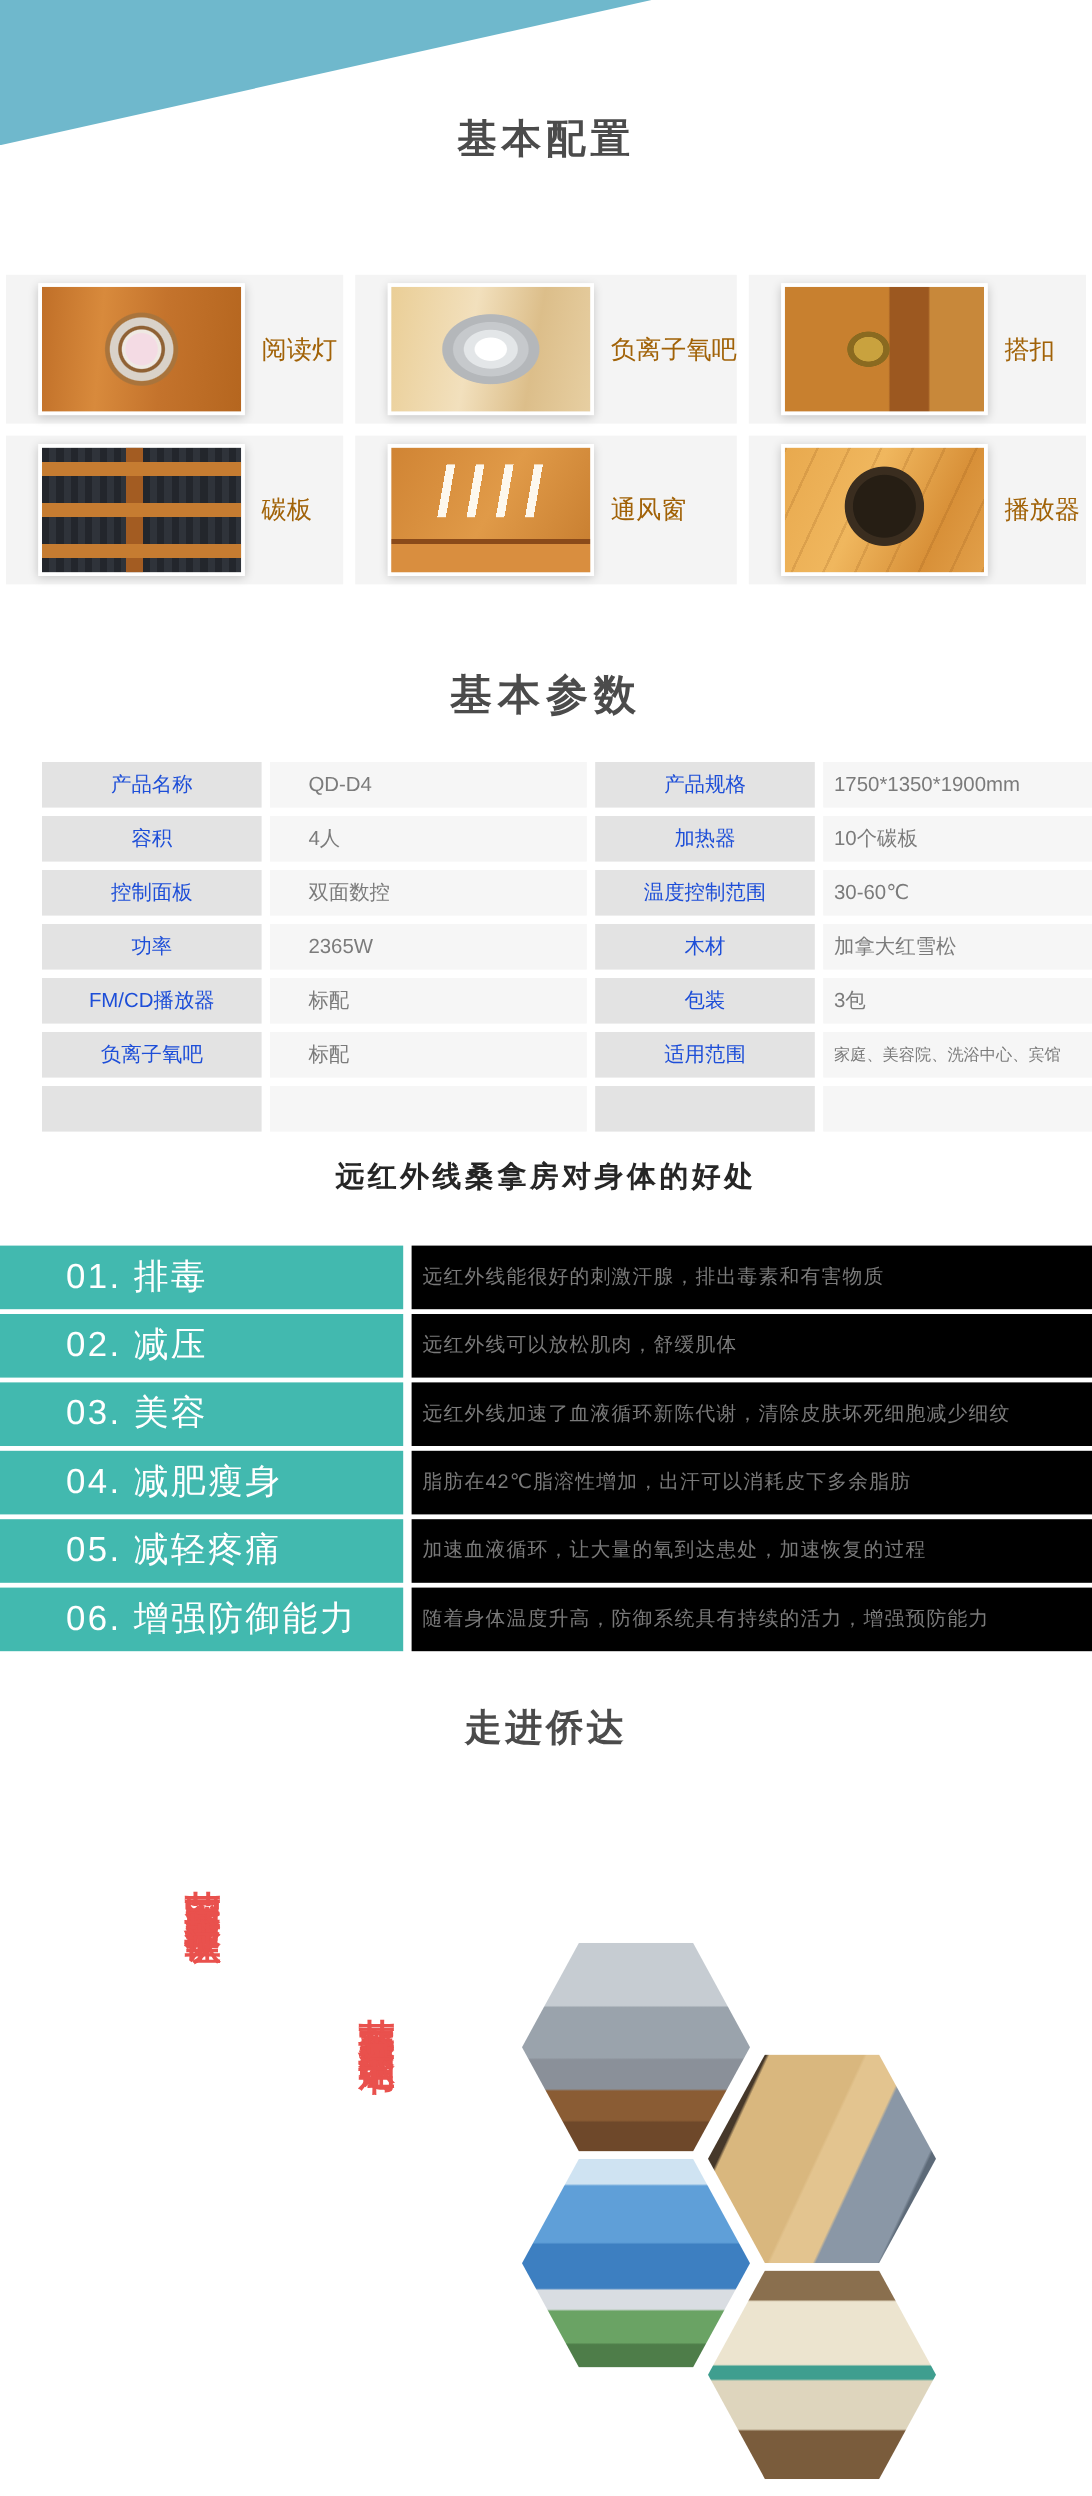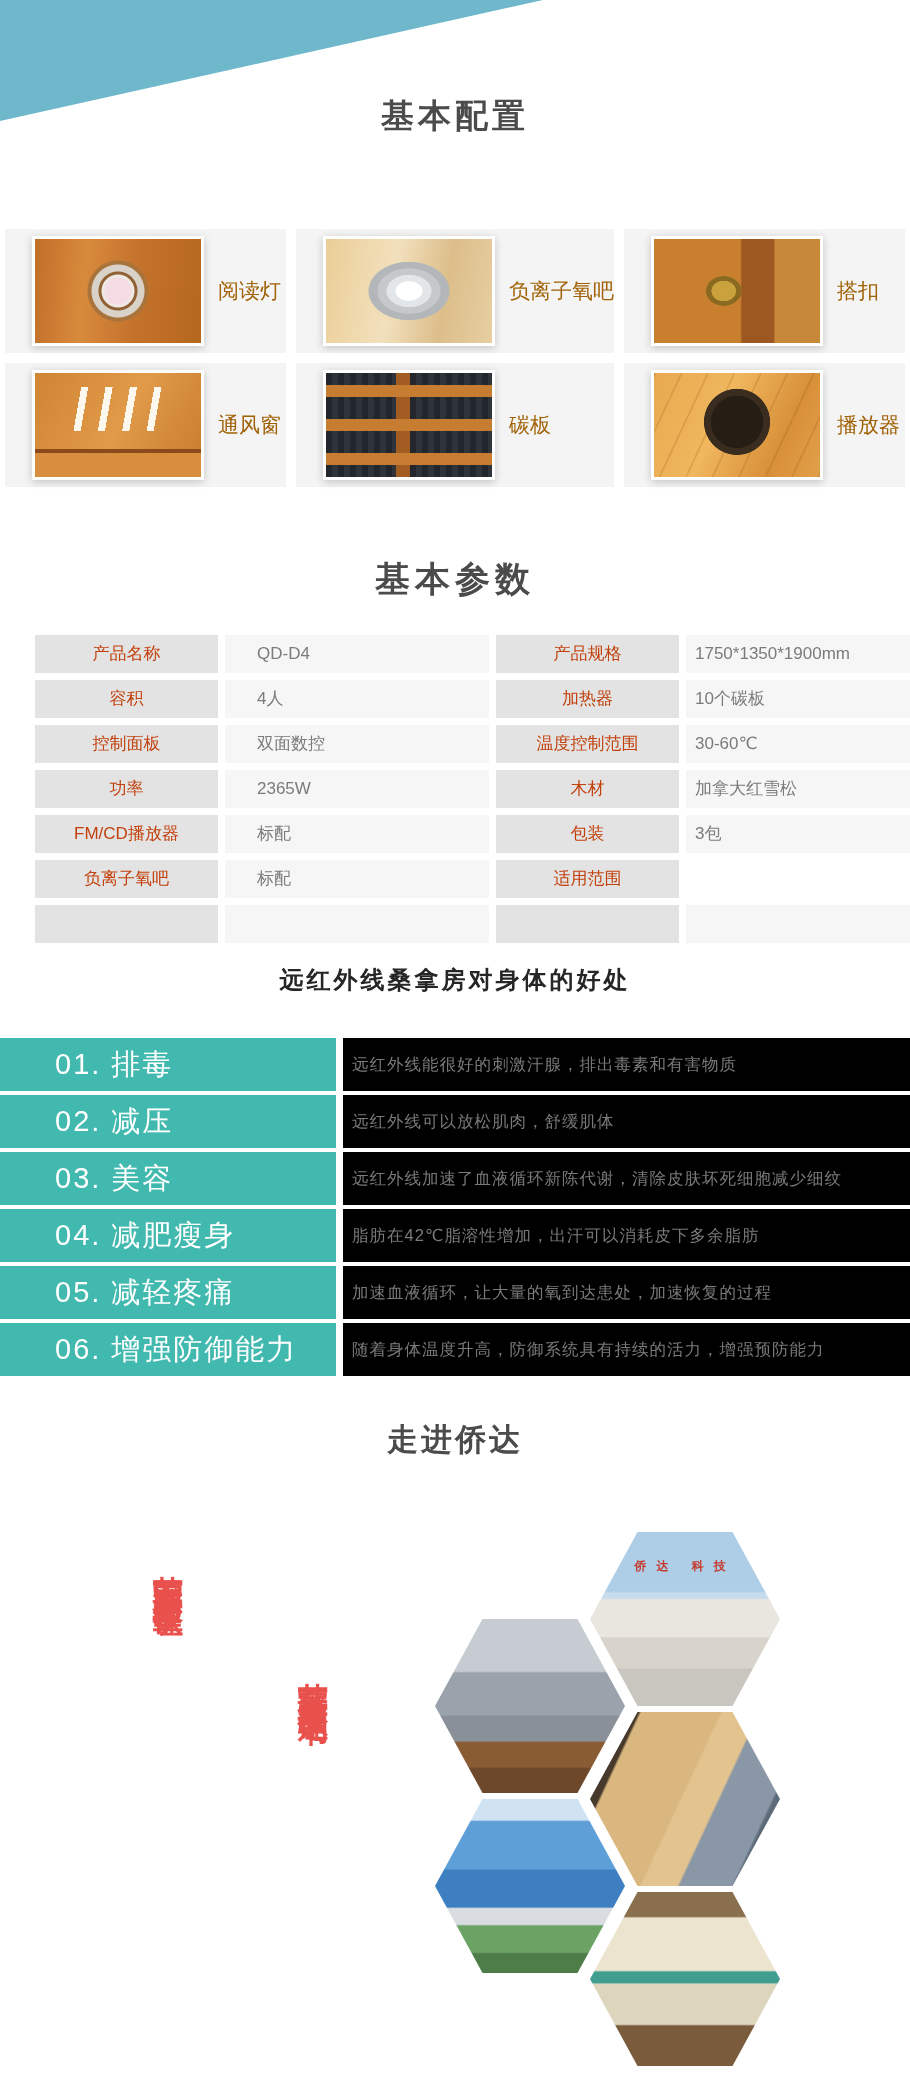--- a/index.html
+++ b/index.html
@@ -51,21 +51,21 @@
      background:repeating-linear-gradient(100deg, rgba(0,0,0,0) 0 12px, #fdf8ee 12px 19px, rgba(0,0,0,0) 19px 24px);}
   .p-player{background:
      radial-gradient(circle 38px at 50% 47%, #261e14 0 68%, #3a2d1f 70% 86%, rgba(0,0,0,0) 88%),
      repeating-linear-gradient(115deg, rgba(140,80,20,.18) 0 2px, rgba(0,0,0,0) 2px 24px),
      linear-gradient(115deg,#e8a94e,#f0b75e 40%,#d89038 75%,#e2a04a);}
 
   
   .ptable{position:absolute;top:635px;left:0;width:910px;}
   .prow{display:flex;height:38px;margin-bottom:7px;}
   .cell{line-height:38px;font-size:17px;overflow:hidden;white-space:nowrap;}
-  .lbl{background:#e3e3e3;color:#c2410c;text-align:center;}
+  .lbl{background:#e3e3e3;color:#1d4ed8;text-align:center;}
   .val{background:#f6f6f6;color:#7b7b7b;}
   .c-l1{margin-left:35px;width:183px;}
   .c-v1{margin-left:7px;width:264px;padding-left:32px;box-sizing:border-box;}
   .c-l2{margin-left:7px;width:183px;}
   .c-v2{margin-left:7px;flex:1;padding-left:9px;box-sizing:border-box;}
   .small-val{font-size:13.5px;}
 
   
   .benefits{position:absolute;top:1038px;left:0;width:910px;}
   .brow{display:flex;height:53px;margin-bottom:4px;}
@@ -112,26 +112,26 @@
     </div>
     <div class="fcell">
       <div class="fphoto p-oxy"></div>
       <div class="flabel">负离子氧吧</div>
     </div>
     <div class="fcell">
       <div class="fphoto p-latch"></div>
       <div class="flabel">搭扣</div>
     </div>
     <div class="fcell">
+      <div class="fphoto p-carbon"></div>
+      <div class="flabel">碳板</div>
+    </div>
+    <div class="fcell">
       <div class="fphoto p-vent"></div>
       <div class="flabel">通风窗</div>
-    </div>
-    <div class="fcell">
-      <div class="fphoto p-carbon"></div>
-      <div class="flabel">碳板</div>
     </div>
     <div class="fcell">
       <div class="fphoto p-player"></div>
       <div class="flabel">播放器</div>
     </div>
   </div>
 
   <div class="h-main h-param">基本参数</div>
 
   <div class="ptable">
@@ -162,20 +162,21 @@
     <div class="prow">
       <div class="cell lbl c-l1">FM/CD播放器</div>
       <div class="cell val c-v1">标配</div>
       <div class="cell lbl c-l2">包装</div>
       <div class="cell val c-v2">3包</div>
     </div>
     <div class="prow">
       <div class="cell lbl c-l1">负离子氧吧</div>
       <div class="cell val c-v1">标配</div>
       <div class="cell lbl c-l2">适用范围</div>
+      <div class="cell val c-v2 small-val">家庭、美容院、洗浴中心、宾馆</div>
     </div>
     <div class="prow">
       <div class="cell lbl c-l1"></div>
       <div class="cell val c-v1"></div>
       <div class="cell lbl c-l2"></div>
       <div class="cell val c-v2"></div>
     </div>
   </div>
 
   <div class="h-main h-benefit">远红外线桑拿房对身体的好处</div>
@@ -205,21 +206,18 @@
       <div class="bnum">06. 增强防御能力</div>
       <div class="bdesc">随着身体温度升高，防御系统具有持续的活力，增强预防能力</div>
     </div>
   </div>
 
   <div class="h-main h-about">走进侨达</div>
 
   <div class="vtext vleft">荣获国家高新技术企业认证</div>
   <div class="vtext vright">荣获高新技术产品认定证书</div>
 
-  <div class="hex hx-building">
-    <div class="hx-sign">侨达 科技</div>
-  </div>
   <div class="hex hx-office"></div>
   <div class="hex hx-worker"></div>
   <div class="hex hx-aerial"></div>
   <div class="hex hx-machine"></div>
 
 </div>
 
 </body></html>

